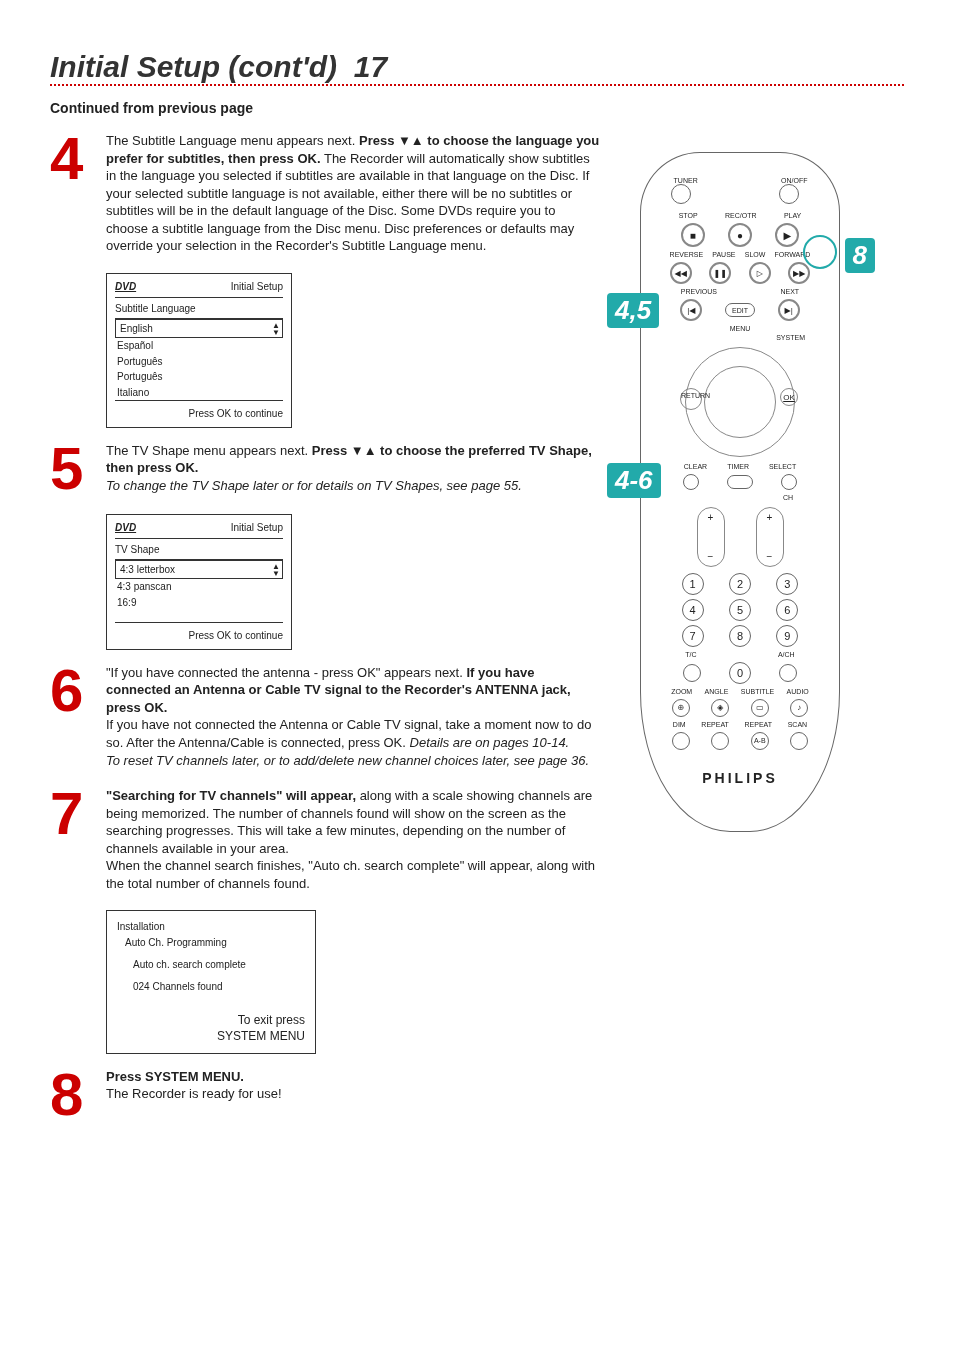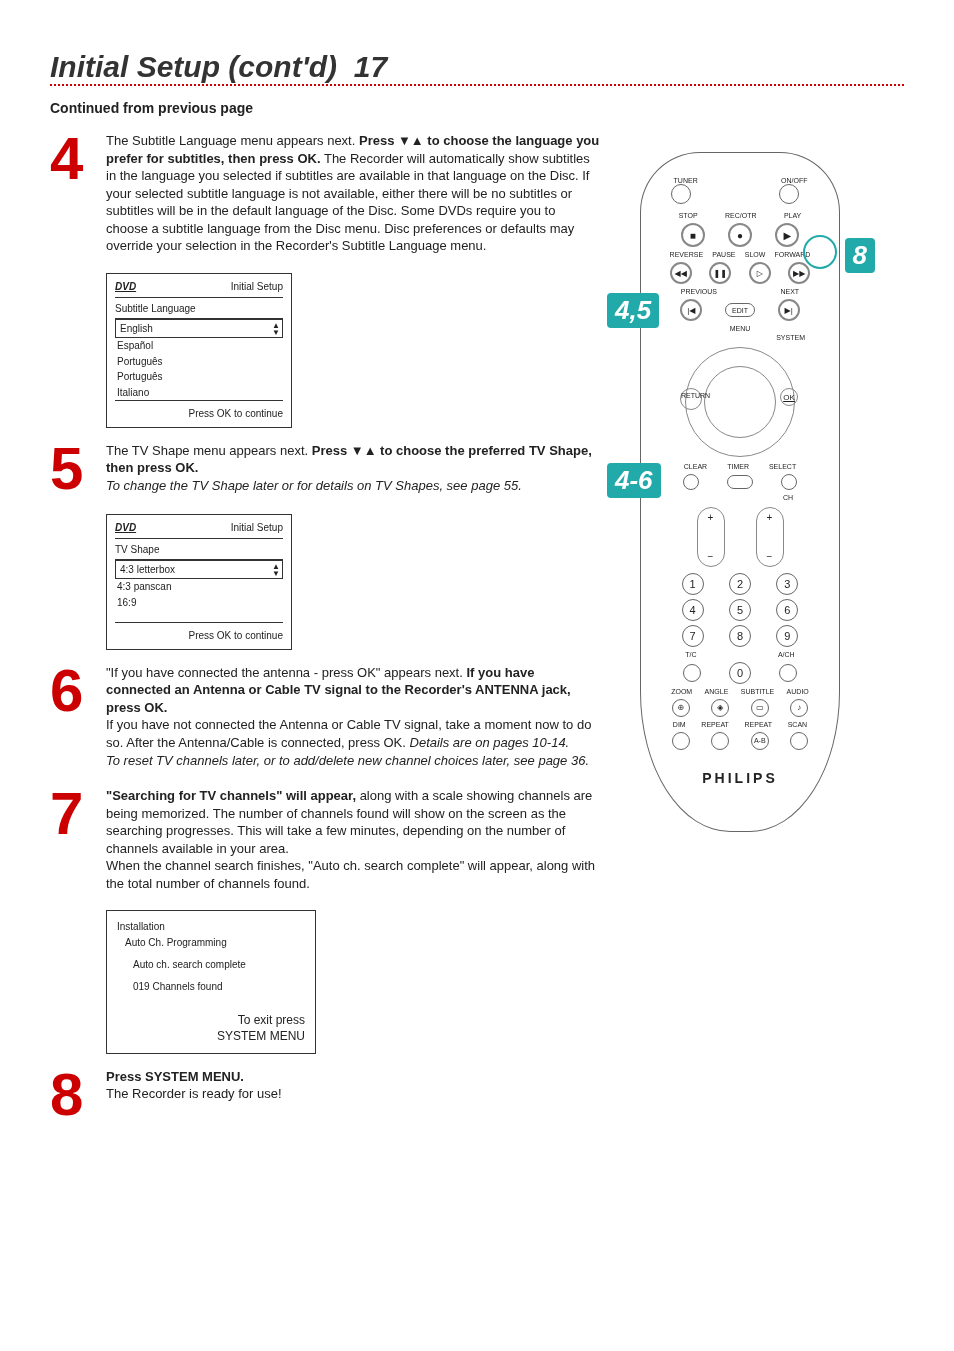--- a/index.html
+++ b/index.html
@@ -275,21 +275,21 @@
         <b>"Searching for TV channels" will appear, </b><span>along with a scale showing channels are being memorized. The number of channels found will show on the screen as the searching progresses. This will take a few minutes, depending on the number of channels available in your area.</span><br>
         <span>When the channel search finishes, "Auto ch. search complete" will appear, along with the total number of channels found.</span>
       </div>
     </div>
     <div class="osd2">
       <div>Installation</div>
       <div style="padding-left:8px">Auto Ch. Programming</div>
       <div style="height:6px"></div>
       <div style="padding-left:16px">Auto ch. search complete</div>
       <div style="height:6px"></div>
-      <div style="padding-left:16px">019 Channels found</div>
+      <div style="padding-left:16px">024 Channels found</div>
       <div class="footer">
         <div>To exit press</div>
         <div>SYSTEM MENU</div>
       </div>
     </div>
 
     <div class="step">
       <div class="stepnum">8</div>
       <div class="stepbody">
         <b>Press SYSTEM MENU.</b><br>

